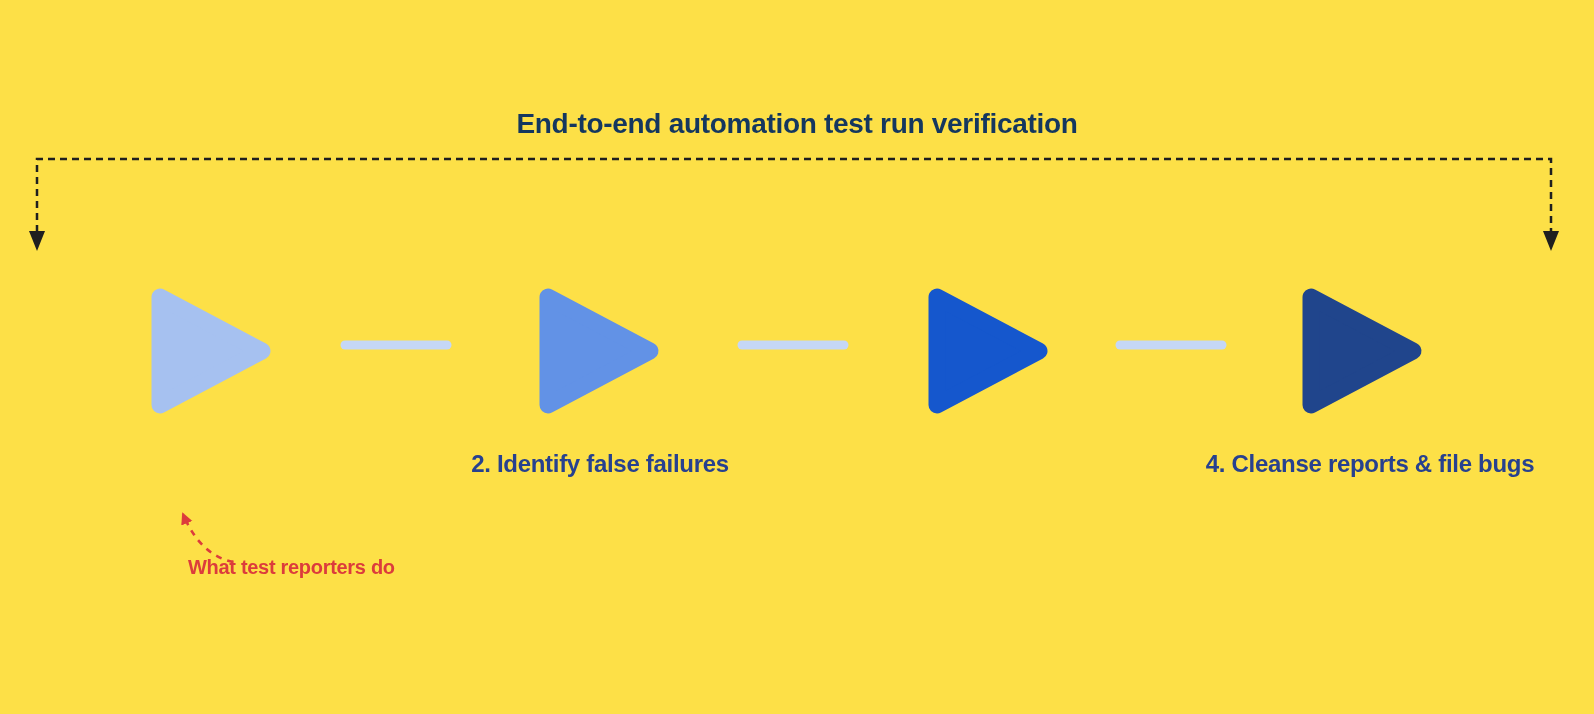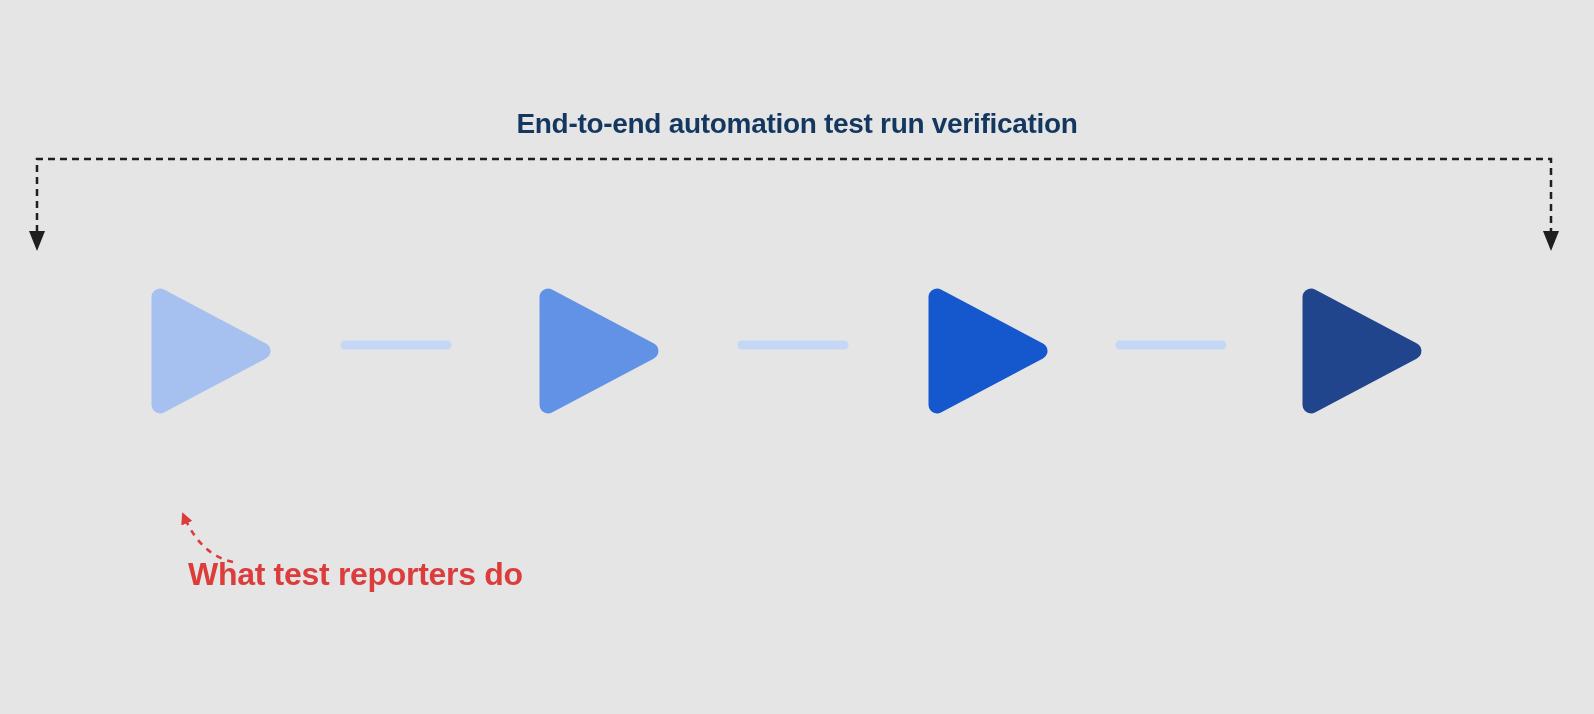--- a/index.html
+++ b/index.html
@@ -5,21 +5,21 @@
   html, body {
     margin: 0;
     padding: 0;
     background: #ffffff;
     font-family: "Liberation Sans", sans-serif;
   }
   .canvas {
     position: relative;
     width: 1594px;
     height: 714px;
-    background: #e5e5e5;
+    background: #fde047;
     overflow: hidden;
   }
   .title {
     position: absolute;
     left: 0;
     right: 0;
     top: 108px;
     text-align: center;
     font-size: 28px;
     font-weight: 700;
@@ -66,21 +66,21 @@
     position: absolute;
     left: 160px;
     top: 498px;
     width: 90px;
     height: 72px;
   }
   .annotation-text {
     position: absolute;
     left: 188px;
     top: 556px;
-    font-size: 32px;
+    font-size: 20px;
     font-weight: 700;
     letter-spacing: -0.3px;
     white-space: nowrap;
   }
 </style>
 </head>
 <body>
 
 <div class="canvas">
 
@@ -108,20 +108,22 @@
   <svg class="connector-svg c1" viewBox="0 0 112 12">
     <line x1="5" y1="6" x2="107" y2="6" stroke-width="9" stroke-linecap="round" stroke="#c5d7f6"></line>
   </svg>
   <svg class="connector-svg c2" viewBox="0 0 112 12">
     <line x1="5" y1="6" x2="107" y2="6" stroke-width="9" stroke-linecap="round" stroke="#c5d7f6"></line>
   </svg>
   <svg class="connector-svg c3" viewBox="0 0 112 12">
     <line x1="5" y1="6" x2="107" y2="6" stroke-width="9" stroke-linecap="round" stroke="#c5d7f6"></line>
   </svg>
 
+  <div class="step-label l2" style="color: rgb(39, 65, 143);">2. Identify false failures</div>
+  <div class="step-label l4" style="color: rgb(39, 65, 143);">4. Cleanse reports &amp; file bugs</div>
 
   <svg class="annotation-arrow-svg" viewBox="0 0 90 72">
     <defs>
       <marker id="redArrow" markerUnits="userSpaceOnUse" markerWidth="16" markerHeight="16" refX="10" refY="6" orient="auto">
         <path d="M0,0 L12,6 L0,12 Z" fill="#dc3c3c"></path>
       </marker>
     </defs>
     <path d="M73,64 Q40,57 23,16" fill="none" stroke-width="2.6" stroke-dasharray="6 6" marker-end="url(#redArrow)" stroke="#dc3c3c"></path>
   </svg>
   <div class="annotation-text" style="color: rgb(220, 60, 60);">What test reporters do</div>

